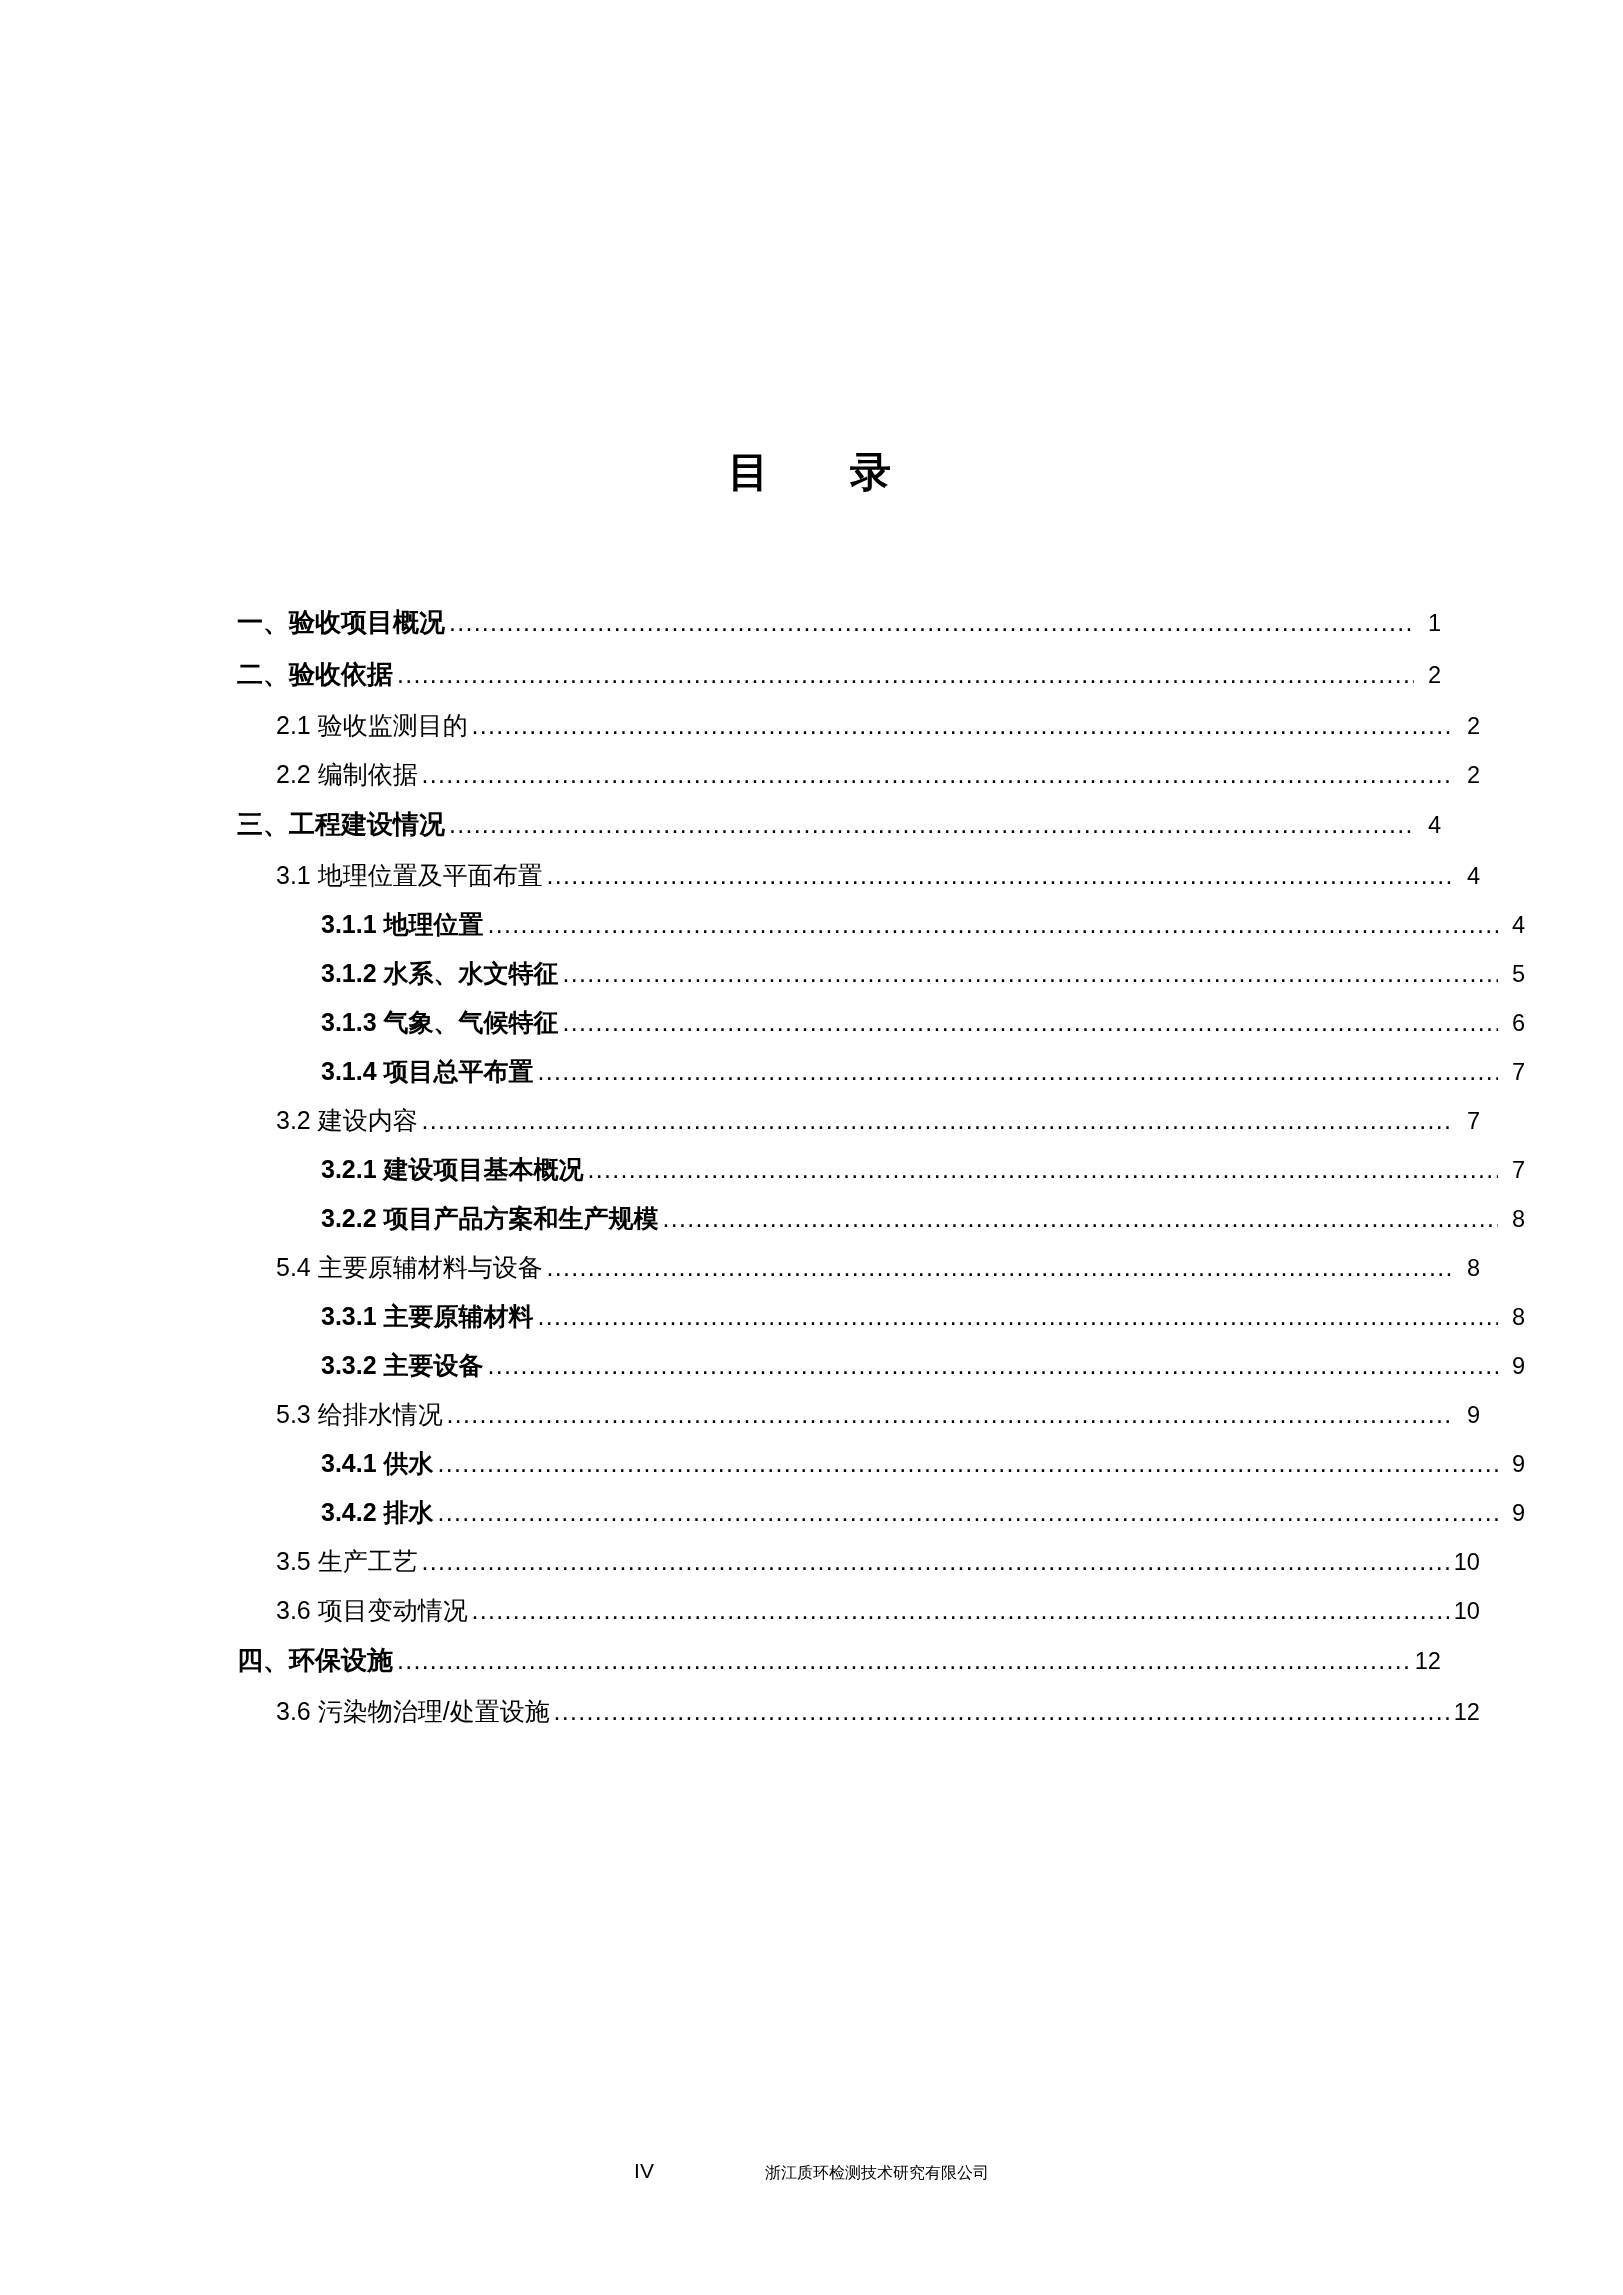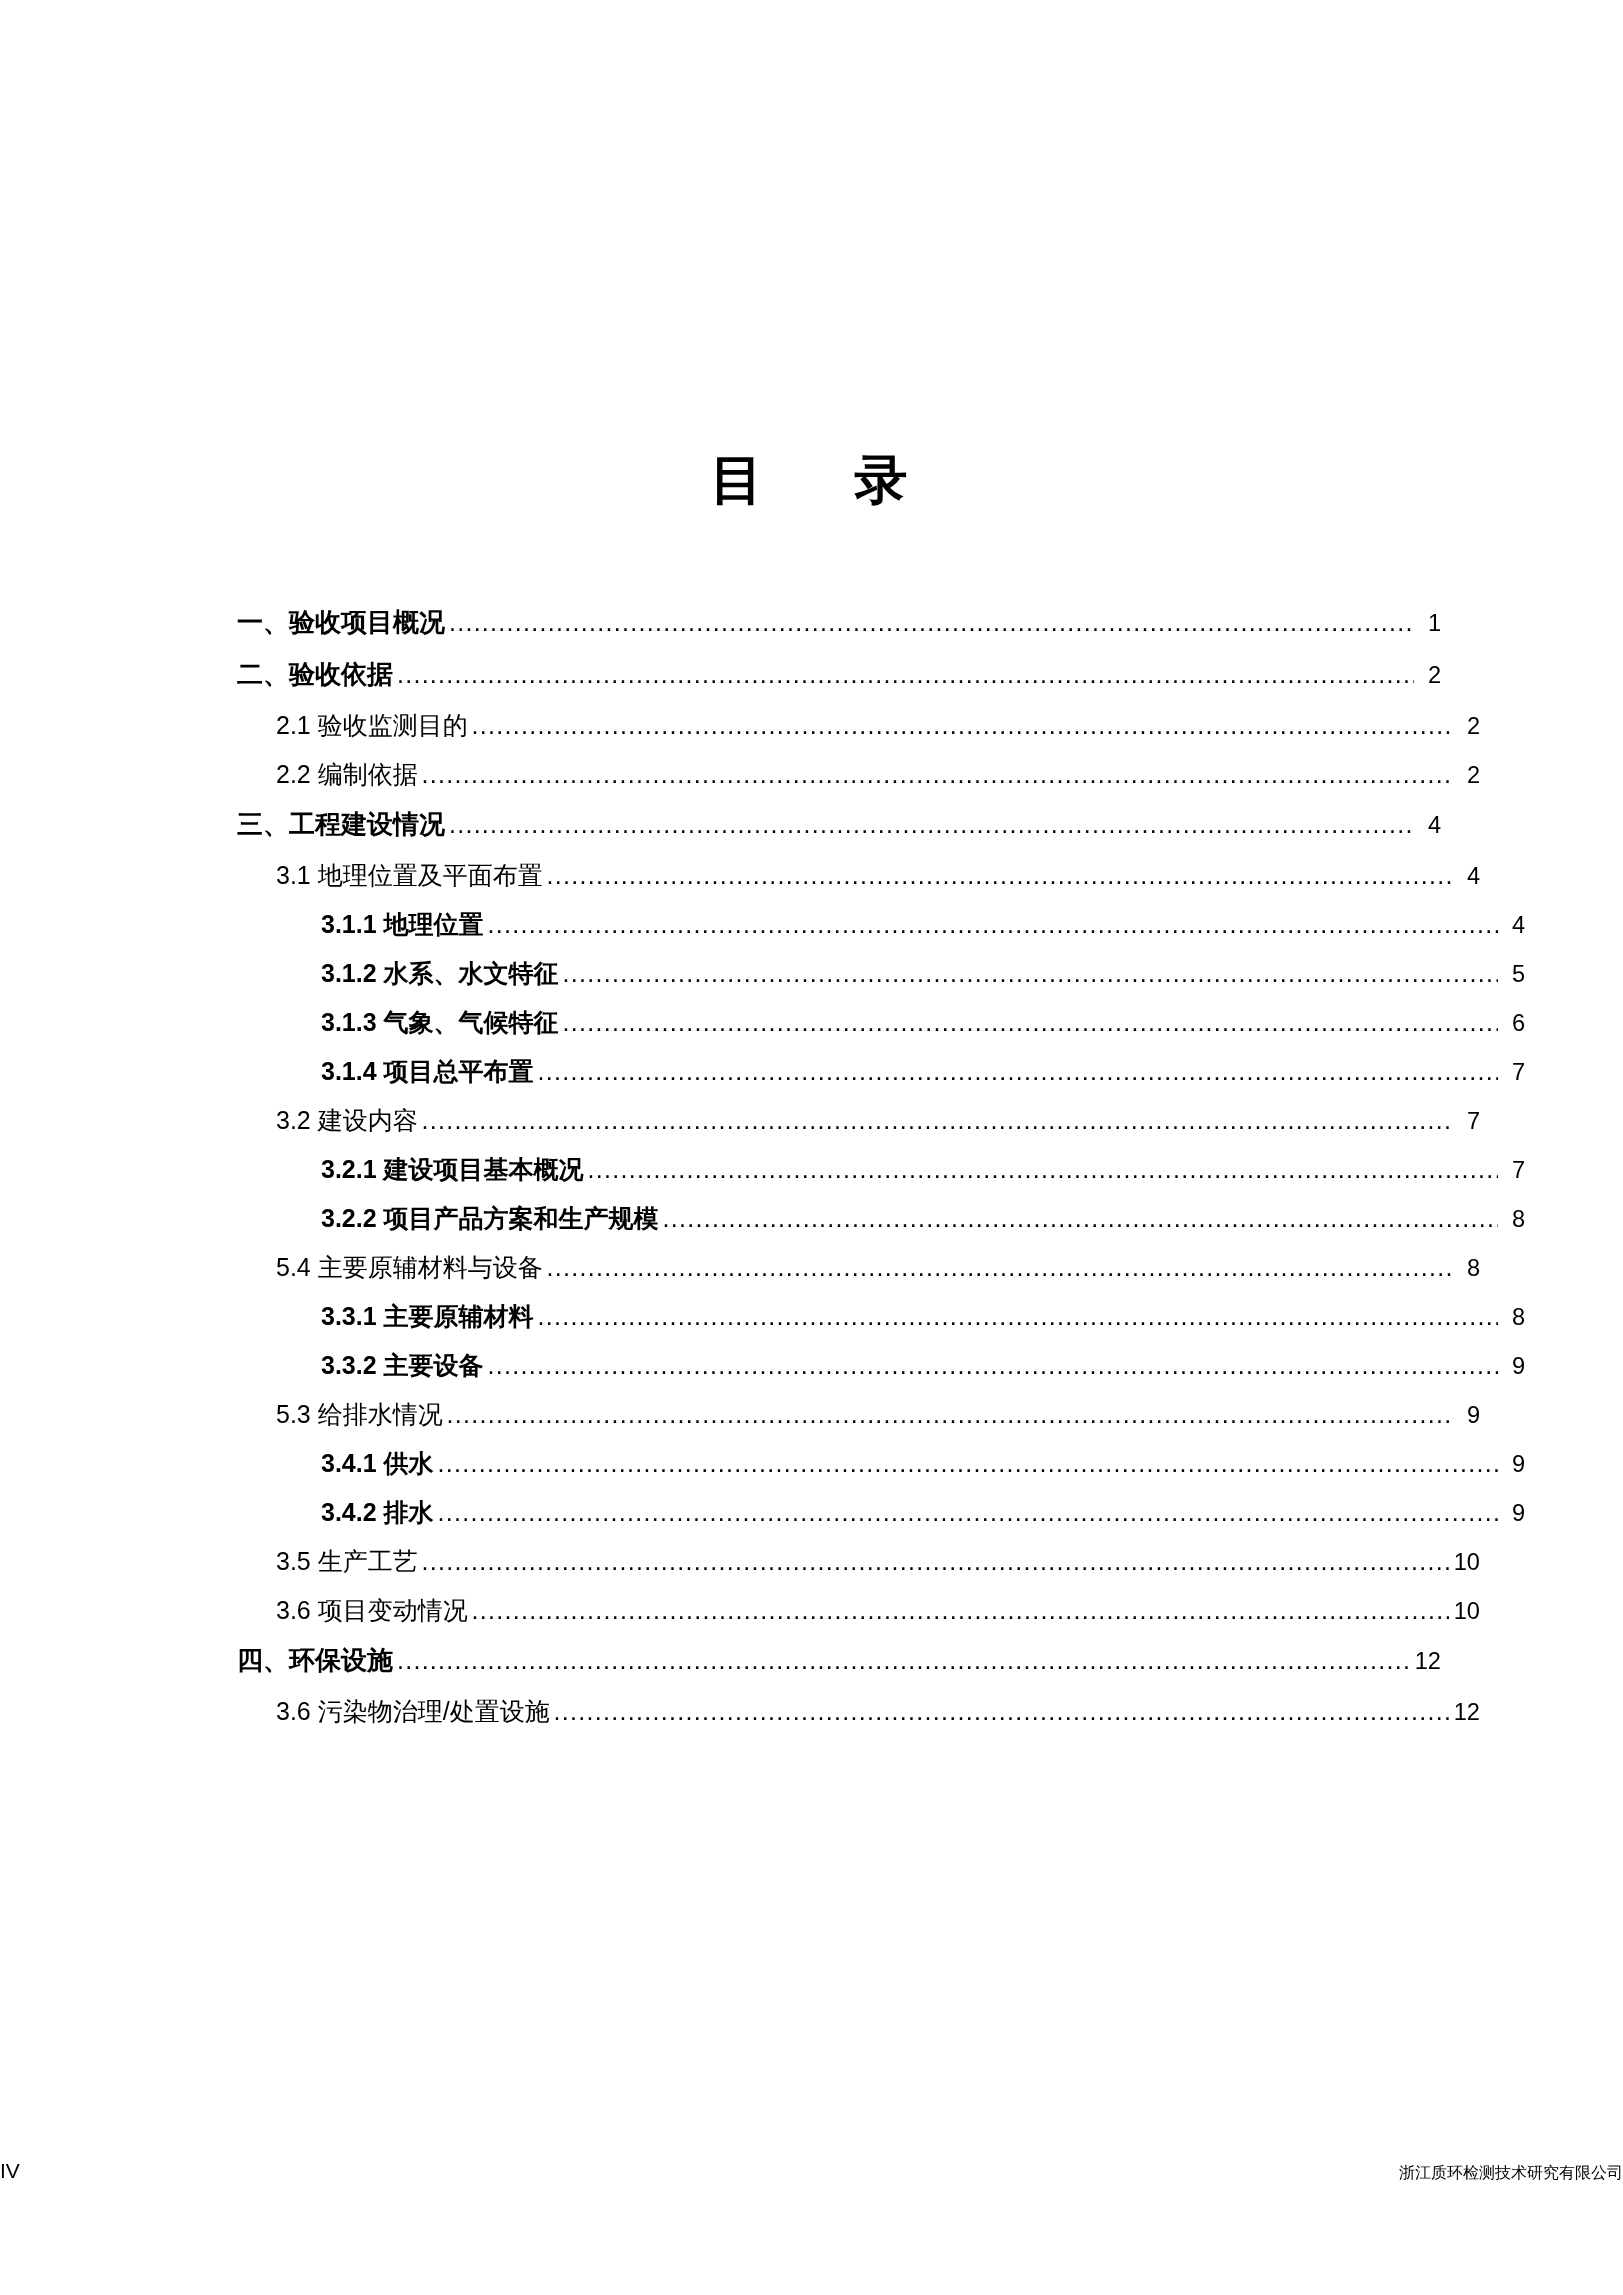--- a/index.html
+++ b/index.html
@@ -16,21 +16,21 @@
     color: #000000;
     box-sizing: border-box;
     overflow: hidden;
   }
   .toc-title {
     position: absolute;
     top: 445px;
     left: 0;
     width: 1623px;
     text-align: center;
-    font-size: 53px;
+    font-size: 41px;
     font-weight: bold;
     letter-spacing: 0.10em;
     font-family: "Liberation Sans", sans-serif;
   }
   .toc-title .gap {
     display: inline-block;
     width: 46px;
   }
   .toc-list {
     position: absolute;
@@ -89,21 +89,21 @@
   .lvl3.bolded { font-weight: bold; }
   .lvl3.bolded .dots { font-weight: normal; }
   .lvl3.bolded .page-num { font-weight: normal; }
 
   .footer {
     position: absolute;
     bottom: 111px;
     left: 0;
     width: 1623px;
     display: flex;
-    justify-content: space-between;
+    justify-content: center;
     align-items: baseline;
     font-size: 21px;
   }
   .footer .page-label {
     margin-right: 111px;
   }
   .footer .company {
     font-size: 16px;
   }
 </style>

